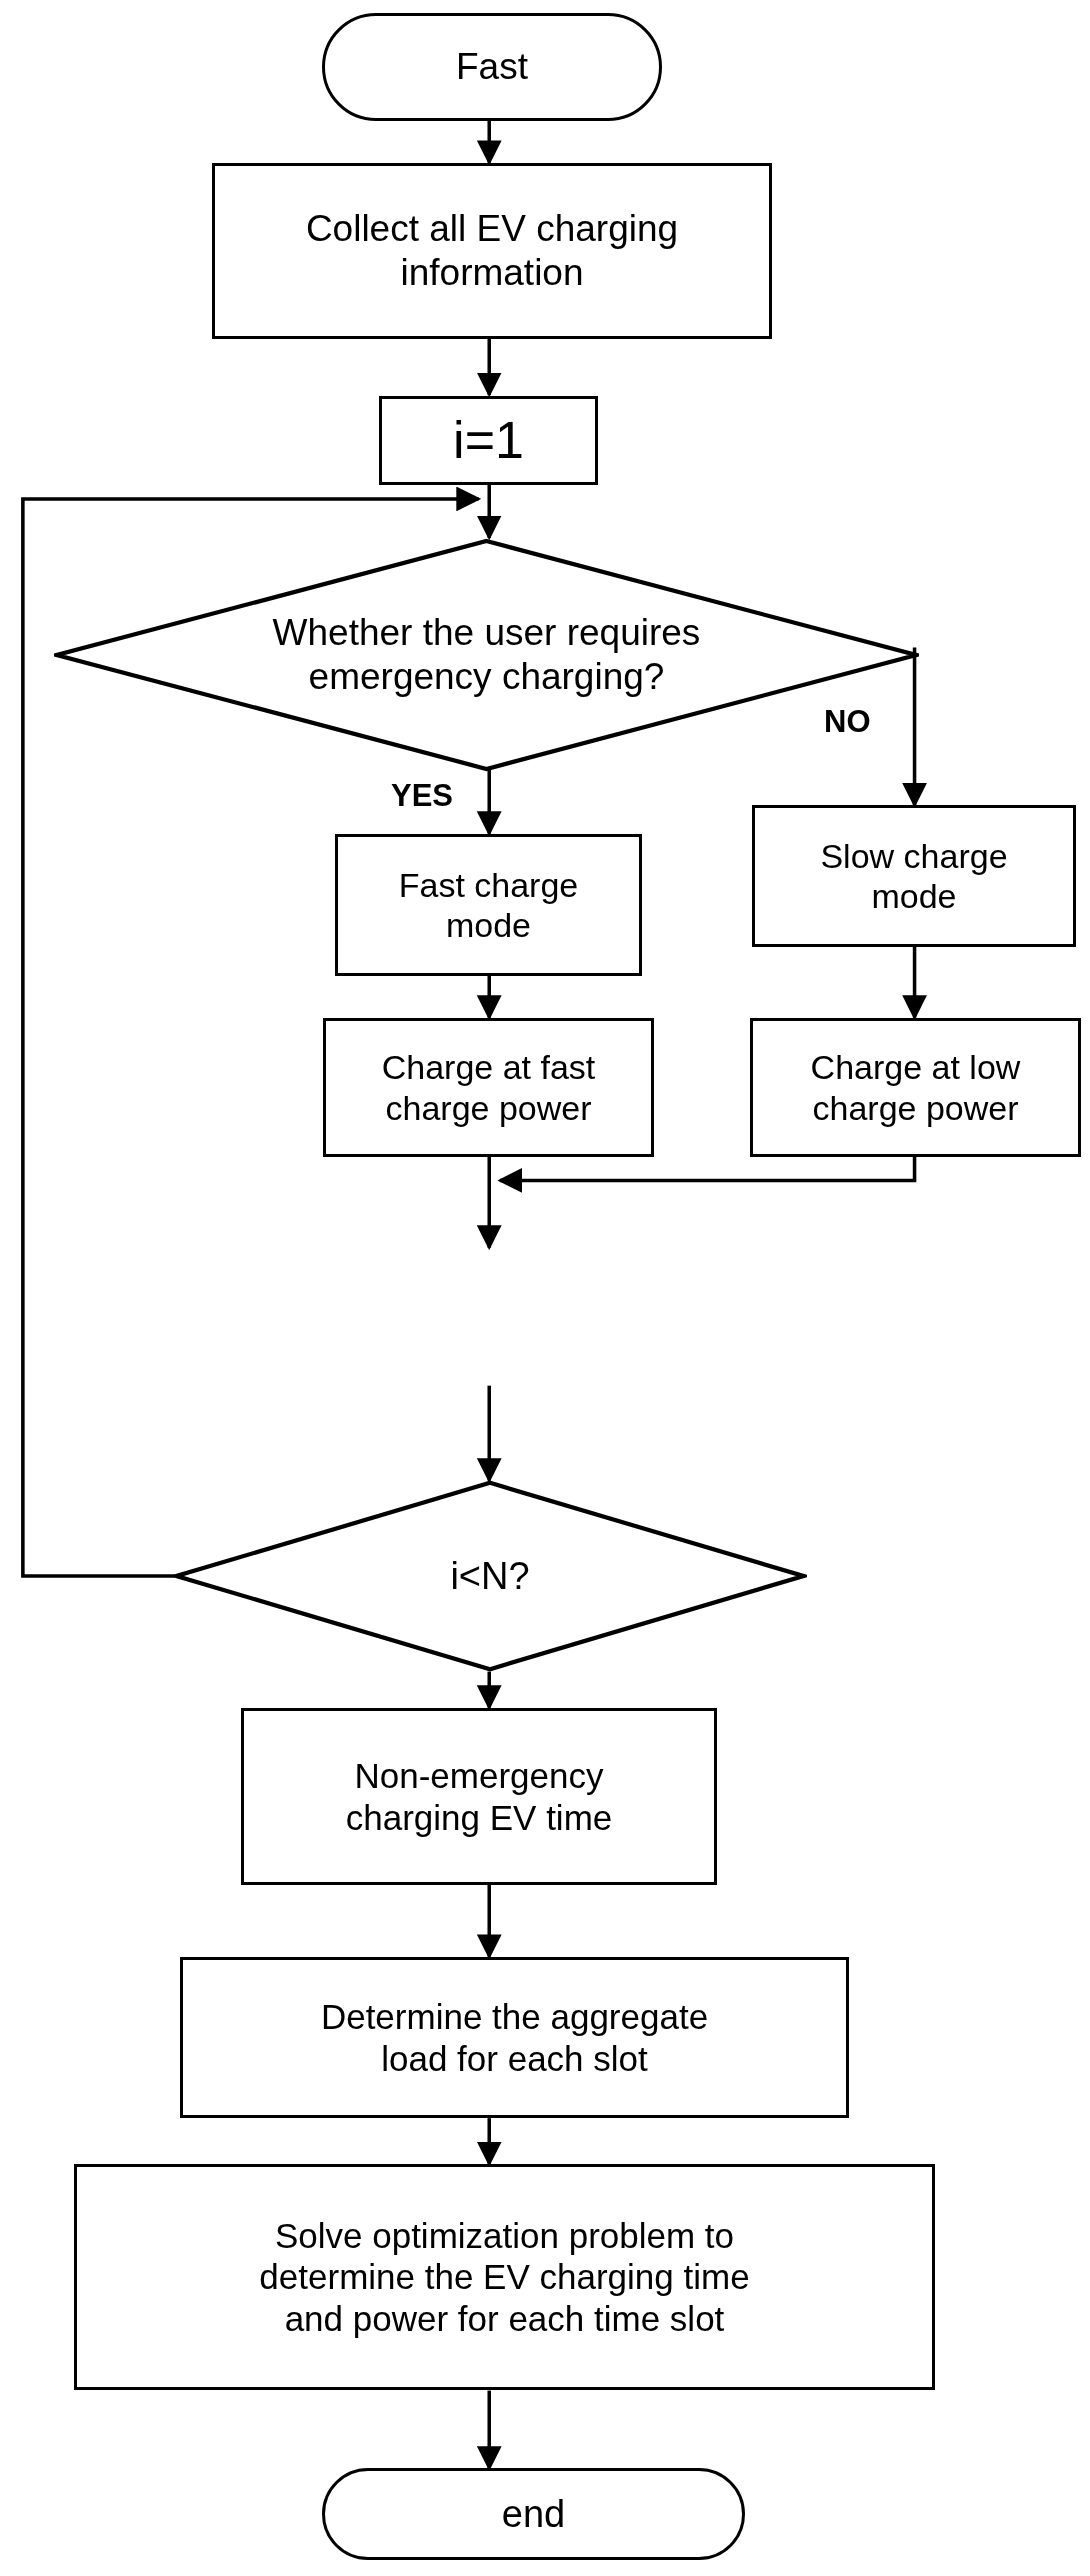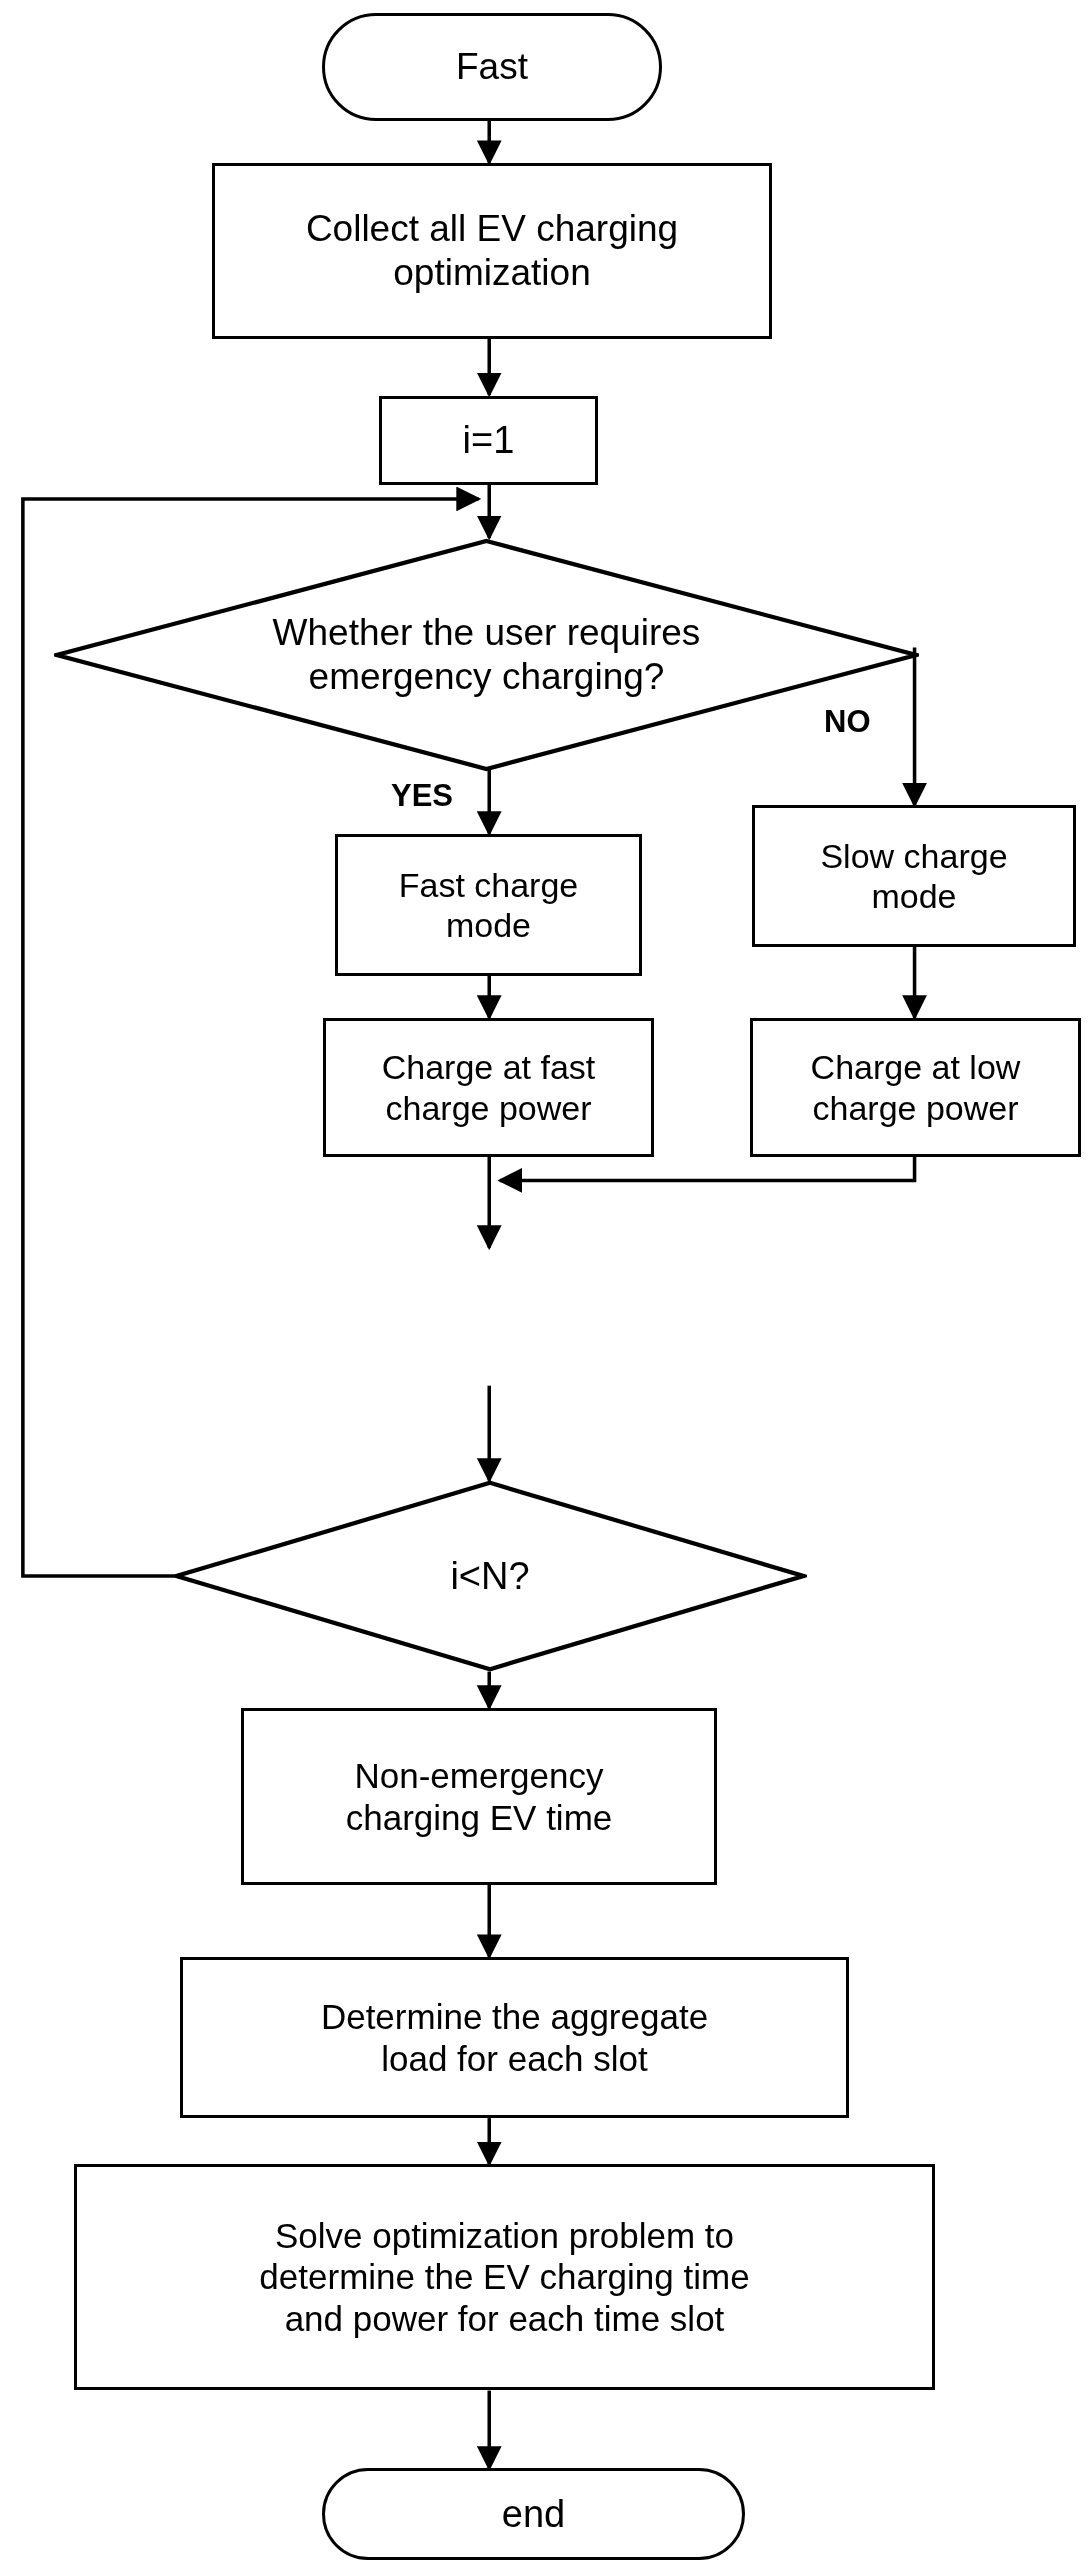--- a/index.html
+++ b/index.html
@@ -109,23 +109,23 @@
     <line x1="691" y1="2663" x2="691" y2="2765" stroke="#000000" stroke-width="5" marker-end="url(#arrow)"></line>
 
     <line x1="691" y1="2993" x2="691" y2="3058" stroke="#000000" stroke-width="5" marker-end="url(#arrow)"></line>
 
     <line x1="691" y1="3378" x2="691" y2="3488" stroke="#000000" stroke-width="5" marker-end="url(#arrow)"></line>
   </svg>
 
   <div class="node term txt" style="left:322px; top:12.7px; width:340px; height:108px; font-size:37px;">Fast</div>
 
   <div class="node proc txt" style="left:212px; top:163px; width:560px; height:176px; font-size:37px;">Collect all EV charging
-optimization</div>
+information</div>
 
-  <div class="node proc txt" style="left:379px; top:396px; width:219px; height:89px; font-size:38px;">i=1</div>
+  <div class="node proc txt" style="left:379px; top:396px; width:219px; height:89px; font-size:52px;">i=1</div>
 
   <div class="diamond-wrap" style="left:54px; top:538px; width:865px; height:234px;">
     <svg width="865" height="234" viewBox="0 0 1222 330" xmlns="http://www.w3.org/2000/svg">
       <polygon points="611,4 1218,165 611,326 4,165" fill="#ffffff" stroke="#000000" stroke-width="6"></polygon>
     </svg>
     <div class="diamond-label" style="font-size:37px; width:637px;">Whether the user requires
 emergency charging?</div>
   </div>
 
   <div class="edge-label" style="left:391px; top:778px; font-size:31px;">YES</div>

